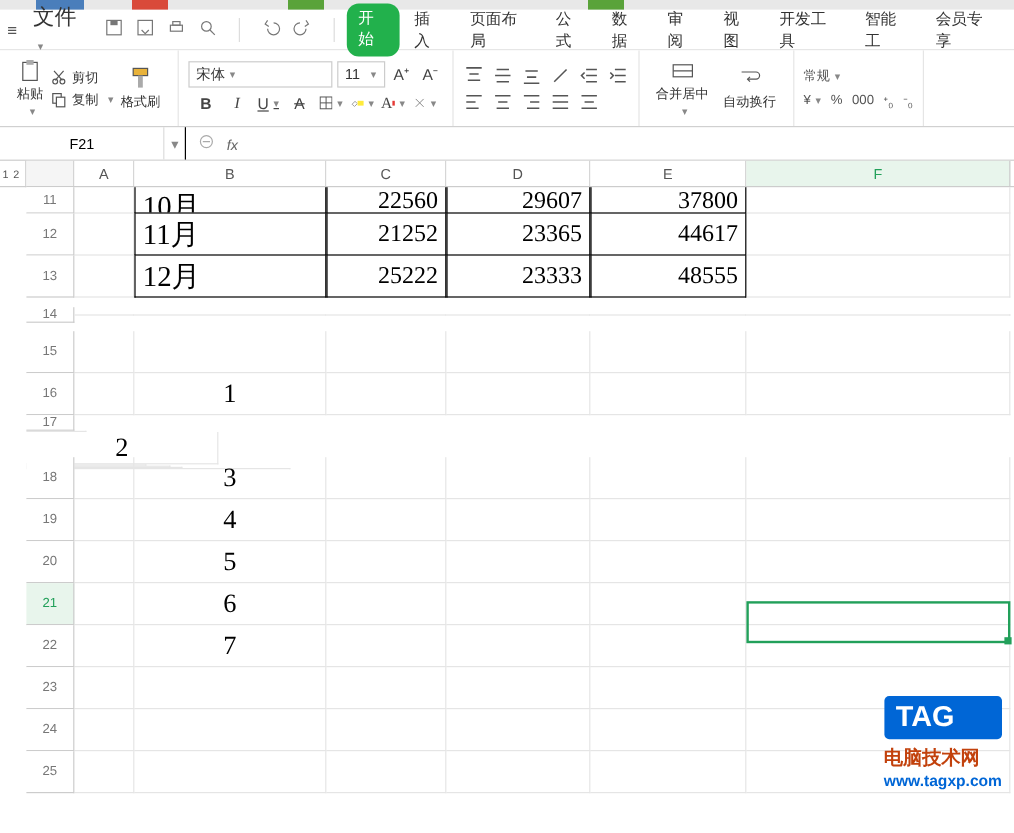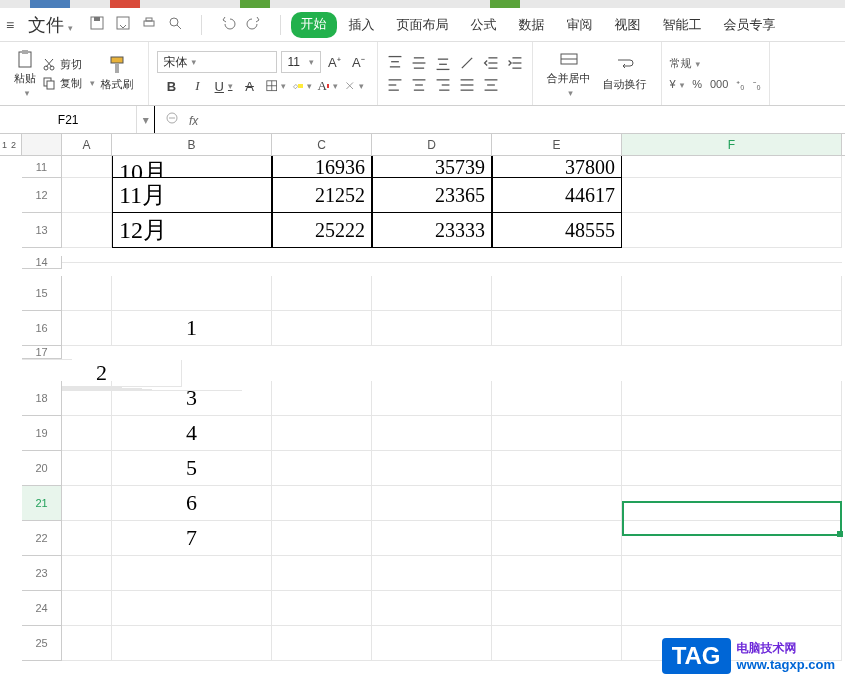--- a/index.html
+++ b/index.html
@@ -79,24 +79,24 @@
 .c.cB { justify-content: center; }
 .c.cC, .c.cD, .c.cE { justify-content: flex-end; }
 .bord { border: 1px solid #000 !important; border-top: none !important; }
 .bordL { border-left: 1px solid #000 !important; }
 .c.cB.listnum { font-size: 22px; }
 
 .selcell { position: absolute; border: 2px solid #22a05a; pointer-events: none; }
 .selhandle { position: absolute; width: 6px; height: 6px; background: #22a05a; right: -3px; bottom: -3px; }
 
 
-.tagbox { position: absolute; right: 10px; bottom: 20px; display: flex; align-items: center; gap: 6px; }
+.tagbox { position: absolute; right: 10px; bottom: 36px; display: flex; gap: 6px; flex-direction: column; }
 .taglogo { background: #0066d6; color: #fff; font-weight: bold; font-size: 24px; padding: 4px 10px; border-radius: 4px; font-family: Arial; }
 .tagtxt { display: flex; flex-direction: column; font-weight: bold; }
-.tagtxt .l1 { color: #6d28d9; font-size: 12px; }
+.tagtxt .l1 { color: #c2410c; font-size: 16px; }
 .tagtxt .l2 { color: #0066d6; font-size: 13px; }
 </style>
 </head>
 <body>
 
 <div class="tabstrip">
   <div class="tab t1"></div>
   <div class="tab t2"></div>
   <div class="tab t3"></div>
   <div class="tab t4"></div>
@@ -136,20 +136,21 @@
   </div>
   <div class="sep"></div>
   <div class="tabs">
     <span class="active">开始</span>
     <span>插入</span>
     <span>页面布局</span>
     <span>公式</span>
     <span>数据</span>
     <span>审阅</span>
     <span>视图</span>
+    <span>开发工具</span>
     <span>智能工</span>
     <span>会员专享</span>
   </div>
 </div>
 
 <div class="ribbon">
   <div class="rgroup">
     <div class="bigbtn dd">
       <svg viewBox="0 0 20 20">
           <rect x="4" y="3" width="12" height="15" fill="none" stroke="#555"></rect>
@@ -372,22 +373,22 @@
     <div class="ch cC">C</div>
     <div class="ch cD">D</div>
     <div class="ch cE">E</div>
     <div class="ch cF sel">F</div>
   </div>
   <div class="rows" id="rows">
       <div class="r" style="height: 22px;">
         <div class="rh">11</div>
         <div class="c cA"></div>
         <div class="c cB bord bordL" style="justify-content: flex-start; font-size: 24px; padding-top: 0px; align-items: flex-start; overflow: hidden;">10月</div>
-        <div class="c cC bord" style="padding-top: 0px; align-items: flex-start; overflow: hidden;">16936</div>
-        <div class="c cD bord" style="padding-top: 0px; align-items: flex-start; overflow: hidden;">35739</div>
+        <div class="c cC bord" style="padding-top: 0px; align-items: flex-start; overflow: hidden;">22560</div>
+        <div class="c cD bord" style="padding-top: 0px; align-items: flex-start; overflow: hidden;">29607</div>
         <div class="c cE bord" style="padding-top: 0px; align-items: flex-start; overflow: hidden;">37800</div>
         <div class="c cF"></div>
       </div>
       <div class="r" style="height: 35px;">
         <div class="rh">12</div>
         <div class="c cA"></div>
         <div class="c cB bord bordL" style="justify-content: flex-start; font-size: 24px;">11月</div>
         <div class="c cC bord">21252</div>
         <div class="c cD bord">23365</div>
         <div class="c cE bord">44617</div>

